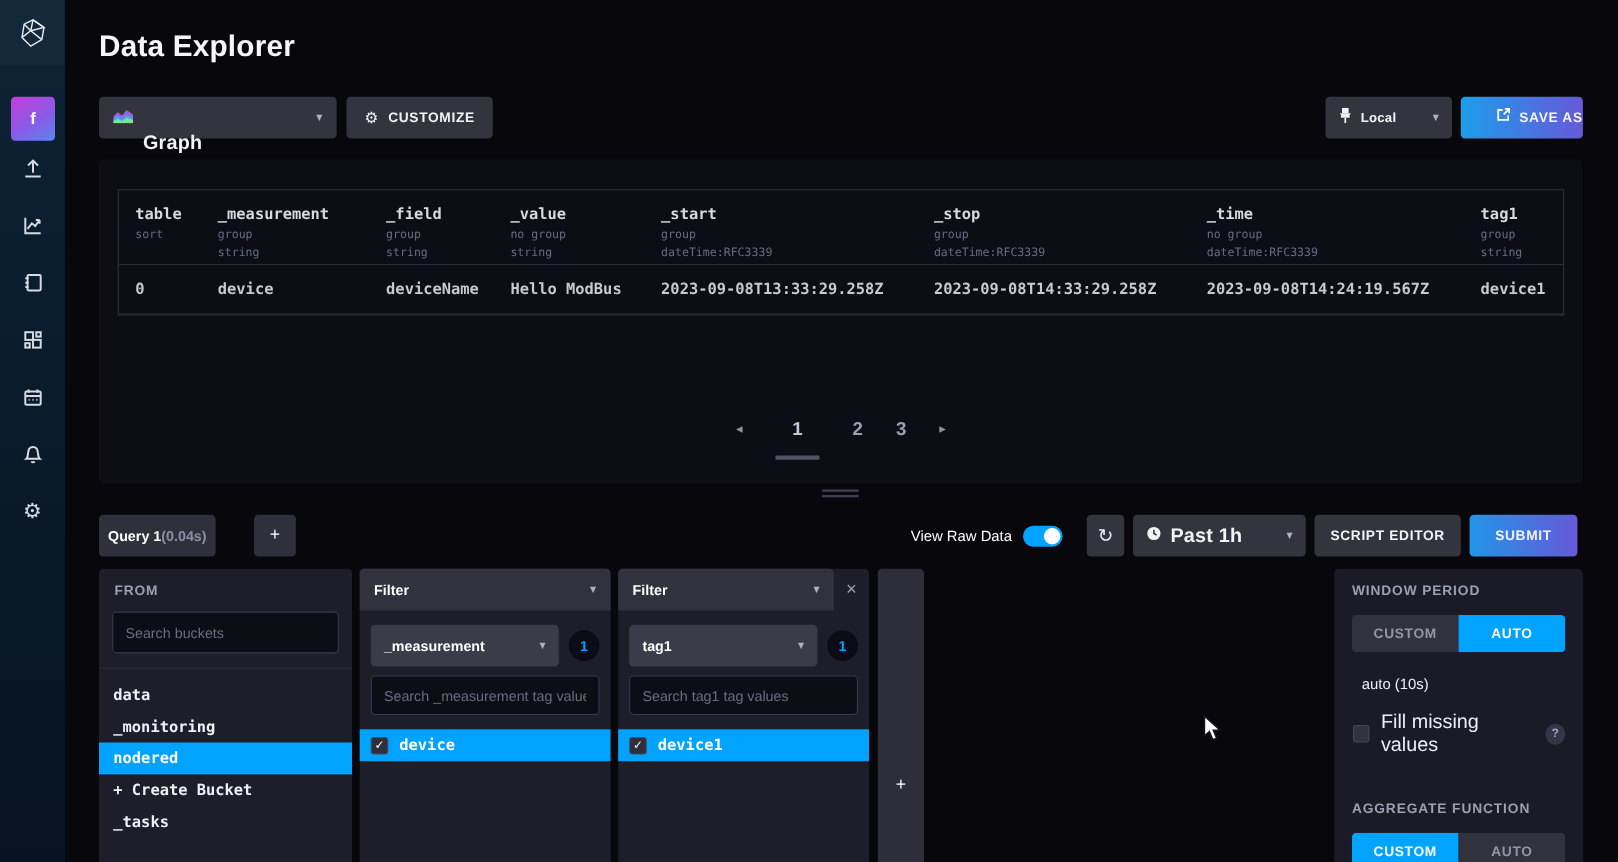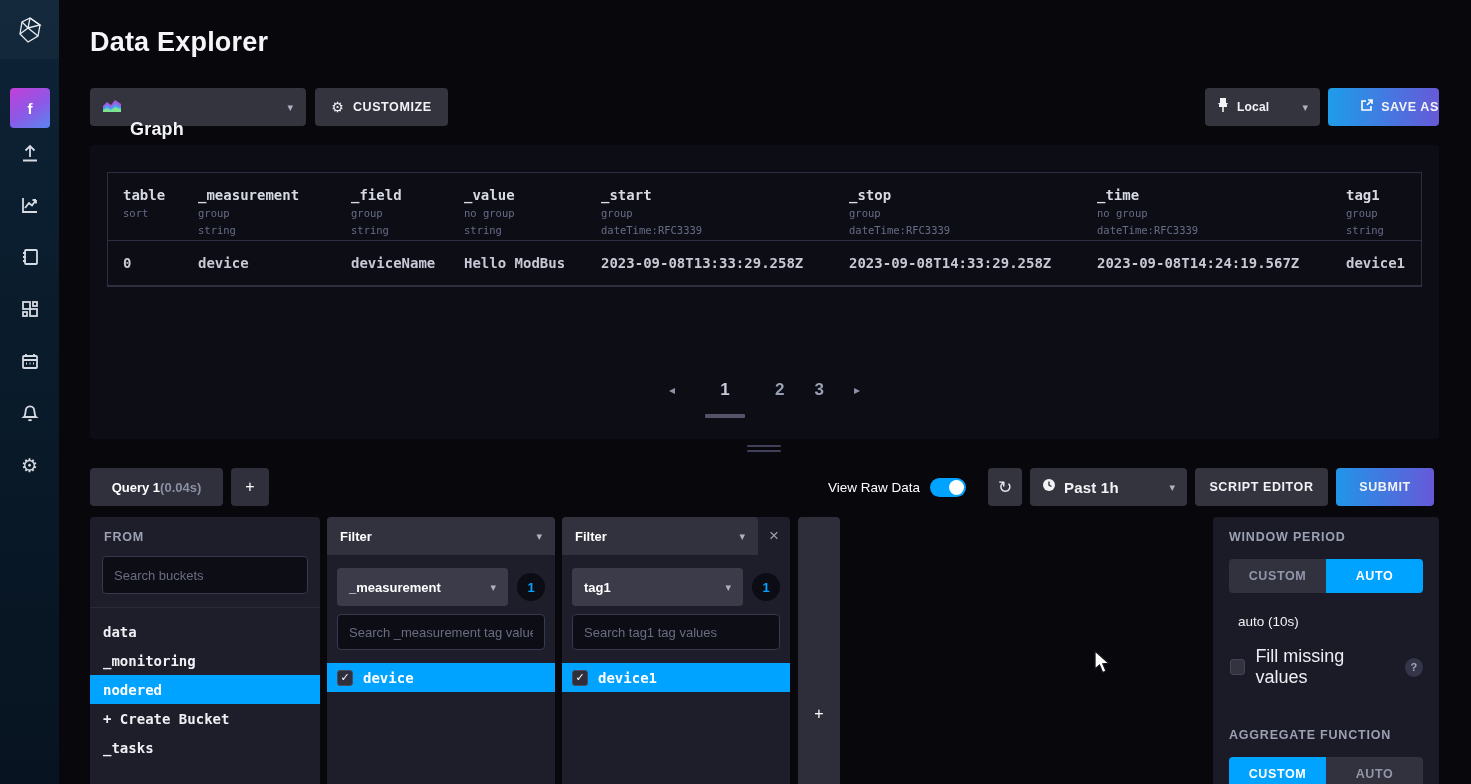--- a/index.html
+++ b/index.html
@@ -52,21 +52,21 @@
   #pagination { position:absolute; left:0; right:0; top:235px; display:flex; justify-content:center; align-items:flex-start; gap:30px; }
   .pg-arrow { font-size:12px; color:#8d92a4; padding-top:3px; cursor:pointer; }
   .pg-num { font-size:17px; font-weight:bold; color:#9aa0b4; text-align:center; cursor:pointer; }
   .pg-num.active { color:#c5cad8; }
   .pg-underline { width:40px; height:4px; background:#545469; margin-top:14px; border-radius:1px; }
 
   #drag-handle { position:absolute; left:688px; top:445px; width:34px; cursor:row-resize; }
   #drag-handle div { height:2px; background:#40405a; margin-bottom:3px; border-radius:1px; }
 
   
-  #query-tab { position:absolute; left:31px; top:468px; width:133px; justify-content:center; background:#30303c; gap:0; }
+  #query-tab { position:absolute; left:31px; top:468px; width:106px; justify-content:center; background:#30303c; gap:0; }
   #query-tab .qname { font-size:13px; font-weight:bold; color:#fff; }
   #query-tab .qtime { font-size:13px; font-weight:bold; color:#8a8fa3; }
   #add-query-btn { position:absolute; left:172px; top:468px; width:38px; justify-content:center; background:#30303c;
     font-size:16px; color:#fff; }
   #right-controls { position:absolute; right:37px; top:468px; display:flex; align-items:center; gap:8px; }
   #view-raw-label { font-size:13.5px; color:#fff; margin-right:2px; }
   #raw-toggle { width:36px; height:19px; border-radius:10px; background:#00a3ff; position:relative; cursor:pointer; margin-right:14px; }
   #raw-toggle .knob { position:absolute; right:2px; top:2px; width:15px; height:15px; border-radius:50%; background:#fff; }
   #refresh-btn { width:34px; justify-content:center; font-size:17px; color:#e8e9ee; }
   #timerange-dd { width:157px; padding:0 12px; gap:8px; }
@@ -309,21 +309,21 @@
         <div class="knob"></div>
       </div>
     <div class="btn" id="refresh-btn">↻</div>
     <div class="btn" id="timerange-dd">
       <span>
         <svg width="14" height="14" viewBox="0 0 14 14">
             <circle cx="7" cy="7" r="6" fill="#f2f3f6"></circle>
             <path d="M7 3.5 V7 L9.5 8.5" stroke="#34343f" stroke-width="1.4" fill="none"></path>
           </svg>
       </span>
-      <span class="btn-label" style="letter-spacing:.2px;font-size:15px;">Past 1h</span>
+      <span class="btn-label" style="letter-spacing:.2px;font-size:18px;">Past 1h</span>
       <span class="caret">▾</span>
     </div>
     <div class="btn" id="script-editor-btn">
       <span class="btn-label">SCRIPT EDITOR</span>
     </div>
     <div class="btn" id="submit-btn">
       <span class="btn-label">SUBMIT</span>
     </div>
   </div>
 

